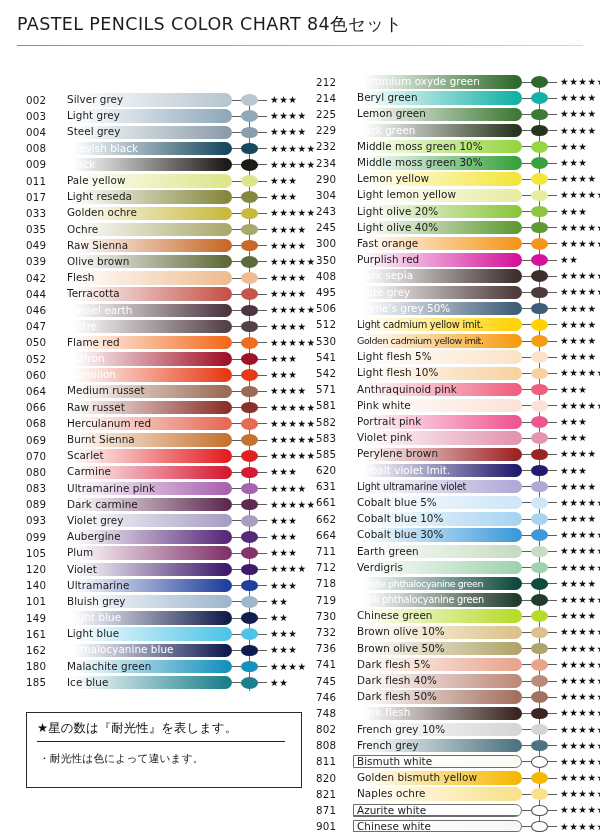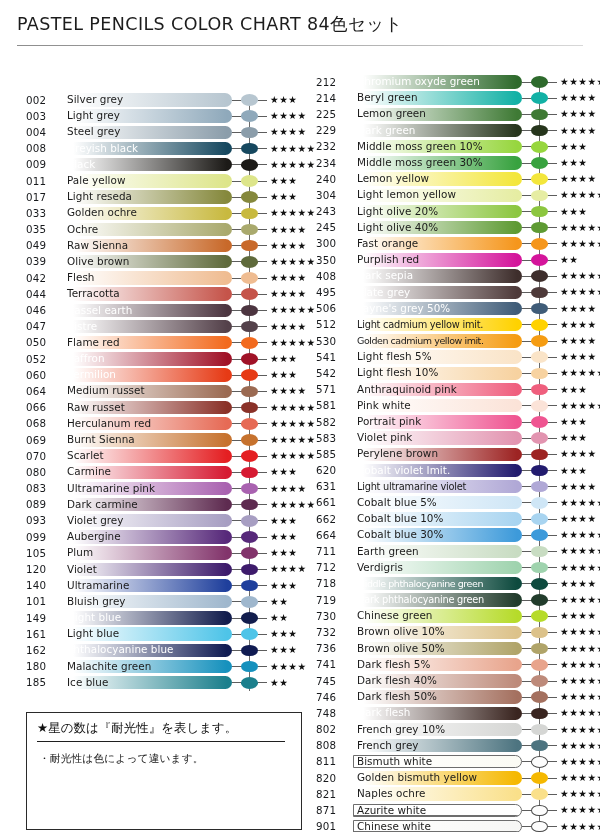--- a/index.html
+++ b/index.html
@@ -152,21 +152,21 @@
     line-height: 12px;
     font-family: "DejaVu Sans", sans-serif;
   }
 
   
   #legend-box {
     position: absolute;
     left: 26px;
     top: 712px;
     width: 276px;
-    height: 118px;
+    height: 76px;
     border: 1px solid #2a2a2a;
     box-sizing: border-box;
     background: #ffffff;
   }
   #legend-title-wrap {
     position: absolute;
     left: 10px;
     top: 7px;
     width: 248px;
     padding-bottom: 4px;
@@ -544,21 +544,21 @@
     </div>
     <div class="color-row">
       <div class="row-code">234</div>
       <div class="row-connector"></div>
       <div class="row-swatch" style="background: linear-gradient(to right, rgb(255, 255, 255) 0%, rgb(255, 255, 255) 6%, rgb(56, 162, 63) 97%, rgb(56, 162, 63) 100%);"></div>
       <div class="row-name">Middle moss green 30%</div>
       <div class="row-dot" style="background: rgb(56, 162, 63);"></div>
       <div class="row-stars">★★★</div>
     </div>
     <div class="color-row">
-      <div class="row-code">240</div>
+      <div class="row-code">290</div>
       <div class="row-connector"></div>
       <div class="row-swatch" style="background: linear-gradient(to right, rgb(255, 255, 255) 0%, rgb(255, 255, 255) 6%, rgb(243, 230, 59) 97%, rgb(243, 230, 59) 100%);"></div>
       <div class="row-name">Lemon yellow</div>
       <div class="row-dot" style="background: rgb(243, 230, 59);"></div>
       <div class="row-stars">★★★★</div>
     </div>
     <div class="color-row">
       <div class="row-code">304</div>
       <div class="row-connector"></div>
       <div class="row-swatch" style="background: linear-gradient(to right, rgb(255, 255, 255) 0%, rgb(255, 255, 255) 6%, rgb(230, 237, 163) 97%, rgb(230, 237, 163) 100%);"></div>

